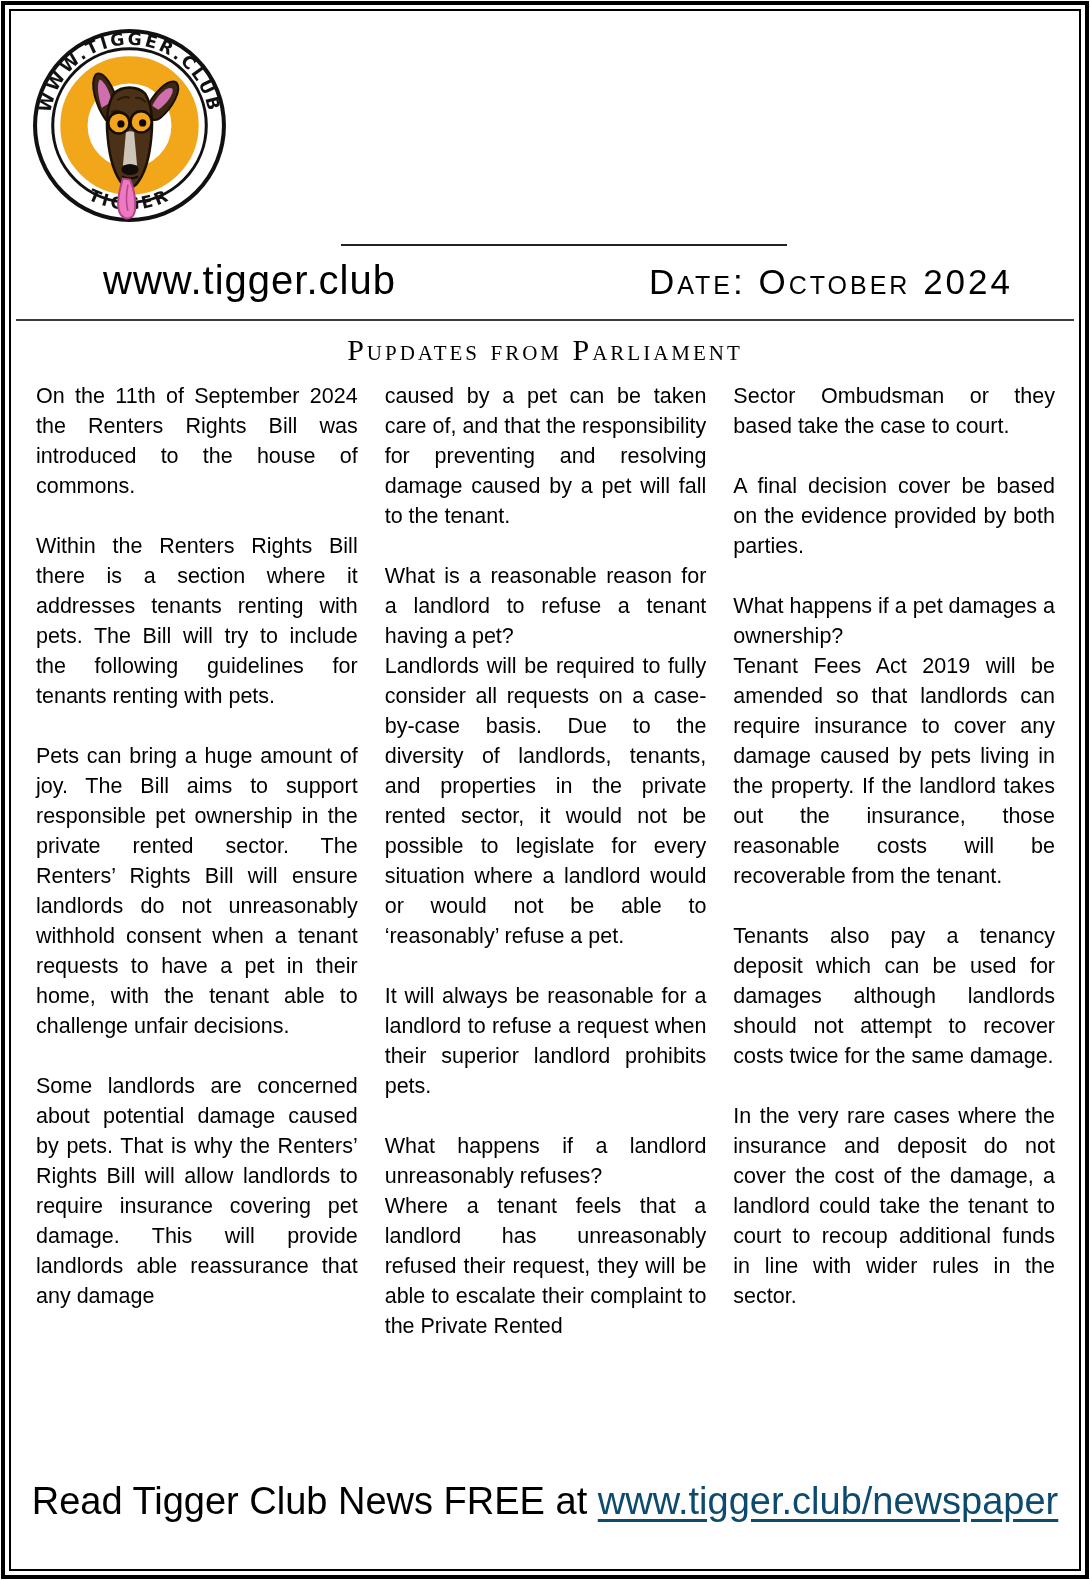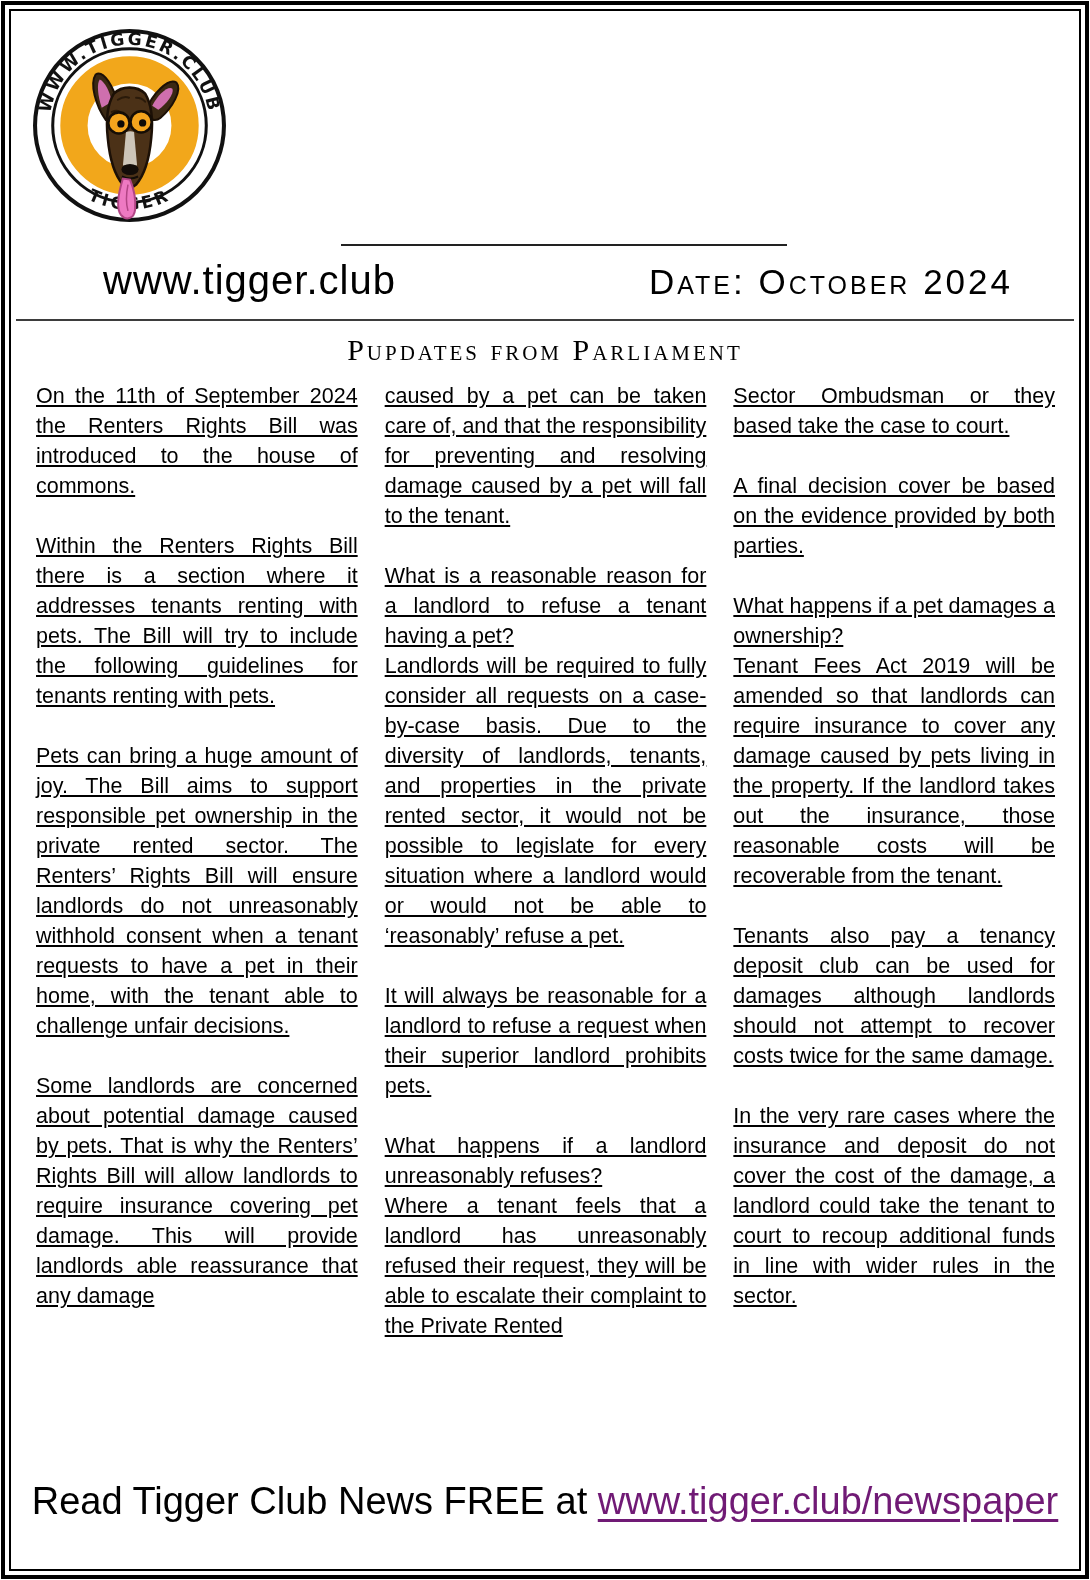--- a/index.html
+++ b/index.html
@@ -56,21 +56,20 @@
   
   .headline {
     font-family: "Liberation Serif", serif;
     font-variant: small-caps; font-weight: normal;
     font-size: 30px; letter-spacing: 3px;
     text-align: center; margin: 12px 0 0 0;
   }
   .columns {
     display: flex; gap: 27px;
     padding: 14px 24px 0 25px;
-    text-decoration: underline;
   }
   .column { flex: 1; text-align: justify; }
   .column p.para {
     margin: 0 0 30px 0;
     font-size: 21.5px; line-height: 30px;
   }
   .column p.para.question { margin-bottom: 0; }
   
   .footer {
     position: absolute; left: 0; right: 0; bottom: 46px;
@@ -156,23 +155,23 @@
           <p class="para">Landlords will be required to fully consider all requests on a case-by-case basis. Due to the diversity of landlords, tenants, and properties in the private rented sector, it would not be possible to legislate for every situation where a landlord would or would not be able to ‘reasonably’ refuse a pet.</p>
           <p class="para">It will always be reasonable for a landlord to refuse a request when their superior landlord prohibits pets.</p>
           <p class="para question">What happens if a landlord unreasonably refuses?</p>
           <p class="para">Where a tenant feels that a landlord has unreasonably refused their request, they will be able to escalate their complaint to the Private Rented</p>
         </div>
     <div class="column">
           <p class="para">Sector Ombudsman or they based take the case to court.</p>
           <p class="para">A final decision cover be based on the evidence provided by both parties.</p>
           <p class="para question">What happens if a pet damages a ownership?</p>
           <p class="para">Tenant Fees Act 2019 will be amended so that landlords can require insurance to cover any damage caused by pets living in the property. If the landlord takes out the insurance, those reasonable costs will be recoverable from the tenant.</p>
-          <p class="para">Tenants also pay a tenancy deposit club can be used for damages although landlords should not attempt to recover costs twice for the same damage.</p>
+          <p class="para">Tenants also pay a tenancy deposit which can be used for damages although landlords should not attempt to recover costs twice for the same damage.</p>
           <p class="para">In the very rare cases where the insurance and deposit do not cover the cost of the damage, a landlord could take the tenant to court to recoup additional funds in line with wider rules in the sector.</p>
         </div>
   </div>
 
   <div class="footer">
-    <span>Read Tigger Club News FREE at </span><a style="color: #701a75;">www.tigger.club/newspaper</a>
+    <span>Read Tigger Club News FREE at </span><a style="color: #0c4a6e;">www.tigger.club/newspaper</a>
   </div>
 
 </div>
 </div>
 
 </body></html>

